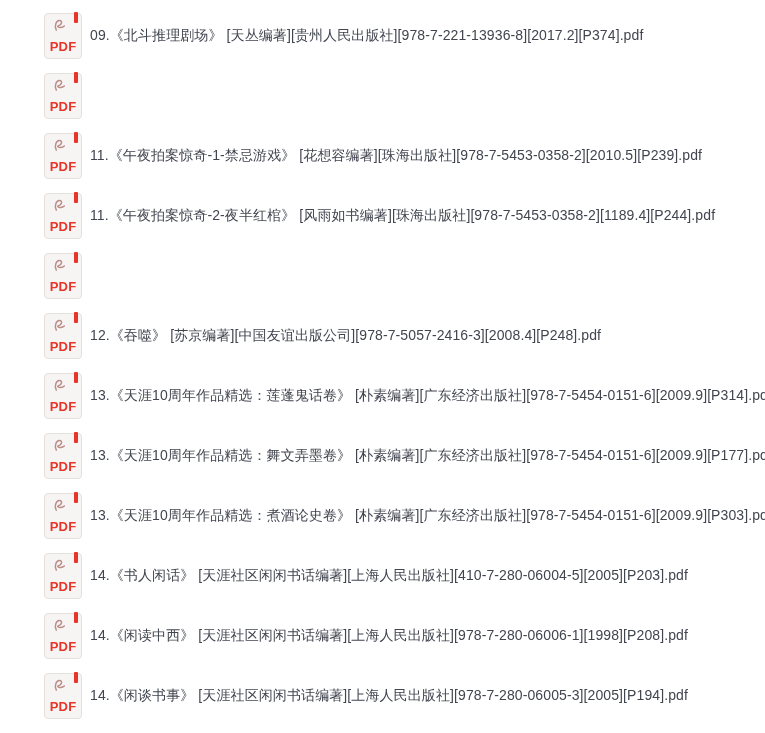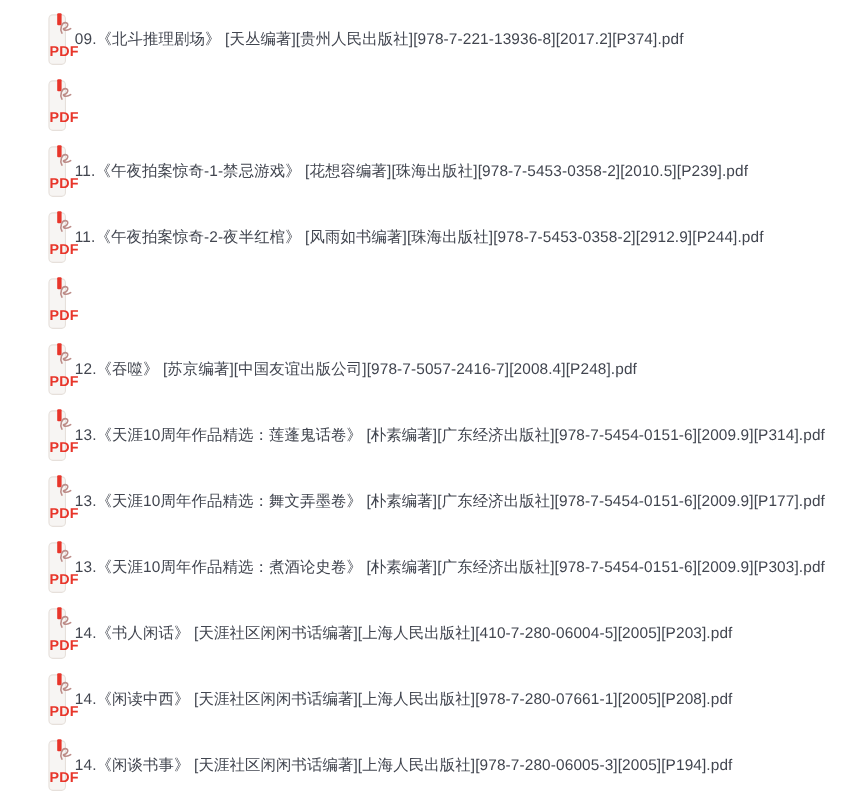--- a/index.html
+++ b/index.html
@@ -26,21 +26,21 @@
   .file-row {
     display: flex;
     align-items: center;
     height: 60px;
     padding-left: 44px;
     cursor: pointer;
   }
   .pdf-icon {
     position: relative;
     flex: 0 0 auto;
-    width: 16px;
+    width: 38px;
     height: 46px;
     background: var(--icon-bg);
     border: 1px solid var(--icon-border);
     border-radius: 4px;
   }
   .ribbon {
     position: absolute;
     top: -2px;
     right: 3px;
     width: 4px;
@@ -113,42 +113,42 @@
   </div>
 
   <div class="file-row">
     <span class="pdf-icon">
       <span class="ribbon"></span>
       <svg class="swirl" viewBox="0 0 16 15" fill="none" xmlns="http://www.w3.org/2000/svg">
         <path d="M3.5 13 C1 8.5 3.5 2.5 7 2.8 C10.5 3.1 9.5 7.5 5.5 8.6 C3.6 9.2 7.5 11.8 12 8.6" stroke="var(--swirl)" stroke-width="1.6" stroke-linecap="round" fill="none"></path>
       </svg>
       <span class="pdf-label">PDF</span>
     </span>
-    <a class="file-name">11.《午夜拍案惊奇-2-夜半红棺》 [风雨如书编著][珠海出版社][978-7-5453-0358-2][2912.9][P244].pdf</a>
-  </div>
-
-  <div class="file-row">
-    <span class="pdf-icon">
-      <span class="ribbon"></span>
-      <svg class="swirl" viewBox="0 0 16 15" fill="none" xmlns="http://www.w3.org/2000/svg">
-        <path d="M3.5 13 C1 8.5 3.5 2.5 7 2.8 C10.5 3.1 9.5 7.5 5.5 8.6 C3.6 9.2 7.5 11.8 12 8.6" stroke="var(--swirl)" stroke-width="1.6" stroke-linecap="round" fill="none"></path>
-      </svg>
-      <span class="pdf-label">PDF</span>
-    </span>
-  </div>
-
-  <div class="file-row">
-    <span class="pdf-icon">
-      <span class="ribbon"></span>
-      <svg class="swirl" viewBox="0 0 16 15" fill="none" xmlns="http://www.w3.org/2000/svg">
-        <path d="M3.5 13 C1 8.5 3.5 2.5 7 2.8 C10.5 3.1 9.5 7.5 5.5 8.6 C3.6 9.2 7.5 11.8 12 8.6" stroke="var(--swirl)" stroke-width="1.6" stroke-linecap="round" fill="none"></path>
-      </svg>
-      <span class="pdf-label">PDF</span>
-    </span>
-    <a class="file-name">12.《吞噬》 [苏京编著][中国友谊出版公司][978-7-5057-2416-7][2008.4][P248].pdf</a>
+    <a class="file-name">11.《午夜拍案惊奇-2-夜半红棺》 [风雨如书编著][珠海出版社][978-7-5453-0358-2][1189.4][P244].pdf</a>
+  </div>
+
+  <div class="file-row">
+    <span class="pdf-icon">
+      <span class="ribbon"></span>
+      <svg class="swirl" viewBox="0 0 16 15" fill="none" xmlns="http://www.w3.org/2000/svg">
+        <path d="M3.5 13 C1 8.5 3.5 2.5 7 2.8 C10.5 3.1 9.5 7.5 5.5 8.6 C3.6 9.2 7.5 11.8 12 8.6" stroke="var(--swirl)" stroke-width="1.6" stroke-linecap="round" fill="none"></path>
+      </svg>
+      <span class="pdf-label">PDF</span>
+    </span>
+  </div>
+
+  <div class="file-row">
+    <span class="pdf-icon">
+      <span class="ribbon"></span>
+      <svg class="swirl" viewBox="0 0 16 15" fill="none" xmlns="http://www.w3.org/2000/svg">
+        <path d="M3.5 13 C1 8.5 3.5 2.5 7 2.8 C10.5 3.1 9.5 7.5 5.5 8.6 C3.6 9.2 7.5 11.8 12 8.6" stroke="var(--swirl)" stroke-width="1.6" stroke-linecap="round" fill="none"></path>
+      </svg>
+      <span class="pdf-label">PDF</span>
+    </span>
+    <a class="file-name">12.《吞噬》 [苏京编著][中国友谊出版公司][978-7-5057-2416-3][2008.4][P248].pdf</a>
   </div>
 
   <div class="file-row">
     <span class="pdf-icon">
       <span class="ribbon"></span>
       <svg class="swirl" viewBox="0 0 16 15" fill="none" xmlns="http://www.w3.org/2000/svg">
         <path d="M3.5 13 C1 8.5 3.5 2.5 7 2.8 C10.5 3.1 9.5 7.5 5.5 8.6 C3.6 9.2 7.5 11.8 12 8.6" stroke="var(--swirl)" stroke-width="1.6" stroke-linecap="round" fill="none"></path>
       </svg>
       <span class="pdf-label">PDF</span>
     </span>
@@ -189,21 +189,21 @@
   </div>
 
   <div class="file-row">
     <span class="pdf-icon">
       <span class="ribbon"></span>
       <svg class="swirl" viewBox="0 0 16 15" fill="none" xmlns="http://www.w3.org/2000/svg">
         <path d="M3.5 13 C1 8.5 3.5 2.5 7 2.8 C10.5 3.1 9.5 7.5 5.5 8.6 C3.6 9.2 7.5 11.8 12 8.6" stroke="var(--swirl)" stroke-width="1.6" stroke-linecap="round" fill="none"></path>
       </svg>
       <span class="pdf-label">PDF</span>
     </span>
-    <a class="file-name">14.《闲读中西》 [天涯社区闲闲书话编著][上海人民出版社][978-7-280-07661-1][2005][P208].pdf</a>
+    <a class="file-name">14.《闲读中西》 [天涯社区闲闲书话编著][上海人民出版社][978-7-280-06006-1][1998][P208].pdf</a>
   </div>
 
   <div class="file-row">
     <span class="pdf-icon">
       <span class="ribbon"></span>
       <svg class="swirl" viewBox="0 0 16 15" fill="none" xmlns="http://www.w3.org/2000/svg">
         <path d="M3.5 13 C1 8.5 3.5 2.5 7 2.8 C10.5 3.1 9.5 7.5 5.5 8.6 C3.6 9.2 7.5 11.8 12 8.6" stroke="var(--swirl)" stroke-width="1.6" stroke-linecap="round" fill="none"></path>
       </svg>
       <span class="pdf-label">PDF</span>
     </span>

